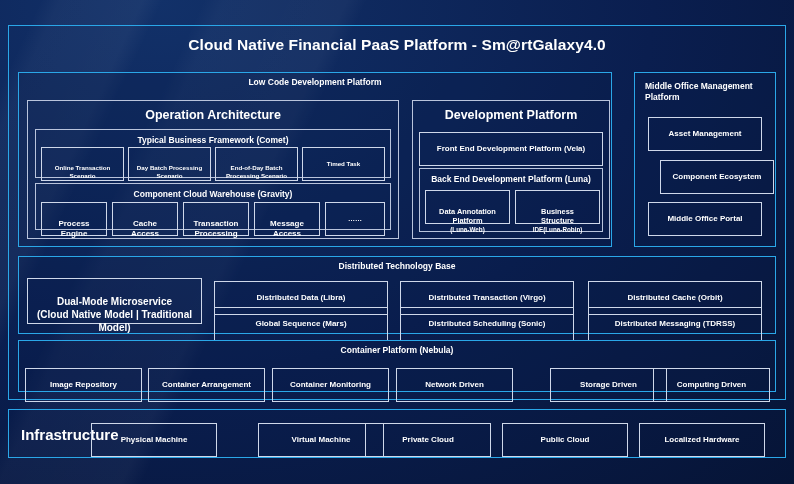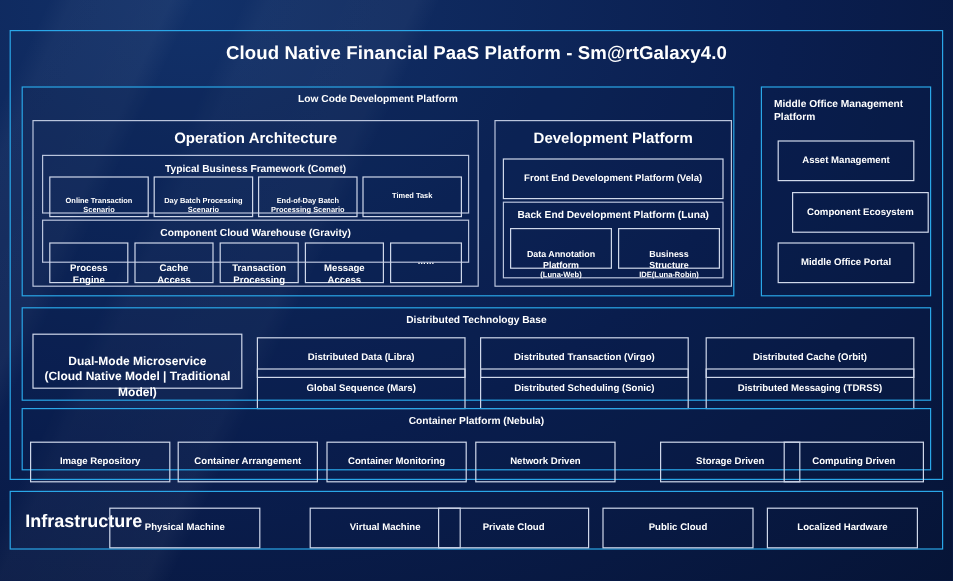--- a/index.html
+++ b/index.html
@@ -163,21 +163,21 @@
   <div class="chip sm chip-stack" style="left:128px; top:147px; width:83px; height:25px;">
     <span>Day Batch Processing</span>
     <span>Scenario</span>
   </div>
   <div class="chip sm chip-stack" style="left:215px; top:147px; width:83px; height:25px;">
     <span>End-of-Day Batch</span>
     <span>Processing Scenario</span>
   </div>
   <div class="chip sm" style="left:302px; top:147px; width:83px; height:25px;">Timed Task</div>
 
-  <div class="sub-grey" style="left:35px; top:183px; width:356px; height:36px;">
+  <div class="sub-grey" style="left:35px; top:183px; width:356px; height:47px;">
     <div class="grp-title">Component Cloud Warehouse (Gravity)</div>
   </div>
   <div class="chip md chip-stack" style="left:41px; top:202px; width:66px; height:26px;">
     <span>Process</span>
     <span>Engine</span>
   </div>
   <div class="chip md chip-stack" style="left:112px; top:202px; width:66px; height:26px;">
     <span>Cache</span>
     <span>Access</span>
   </div>

